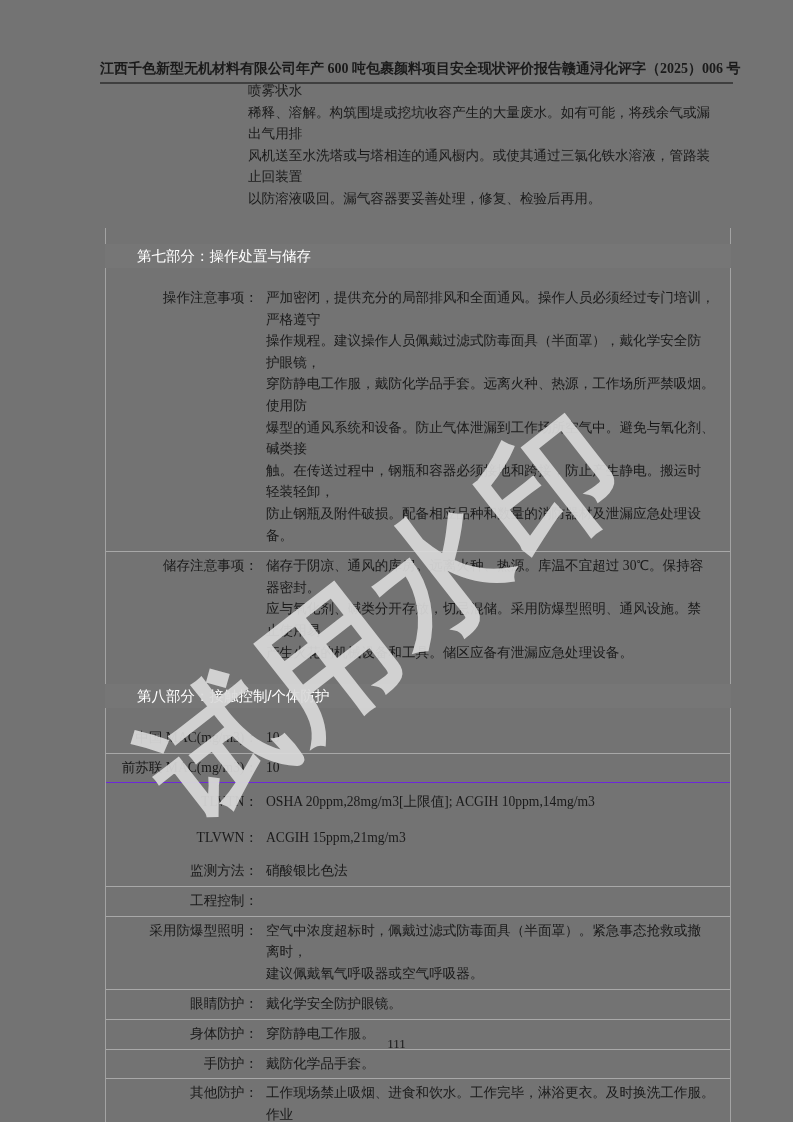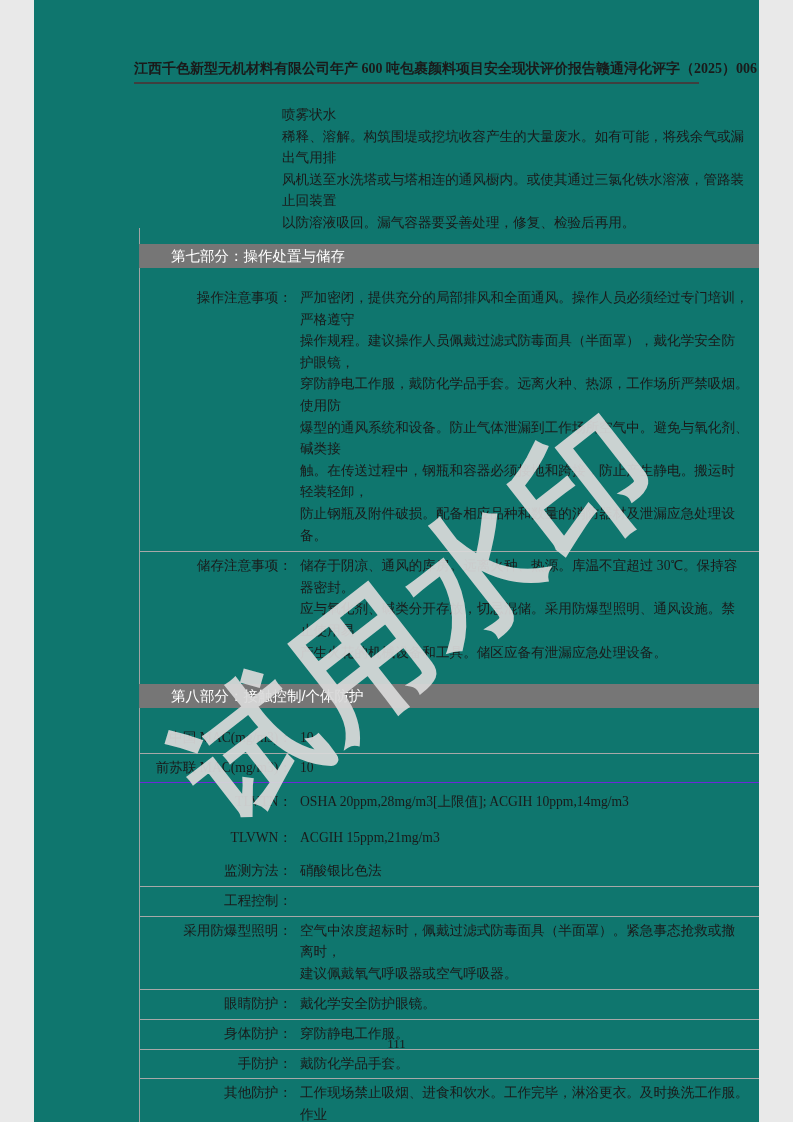--- a/index.html
+++ b/index.html
@@ -1,36 +1,36 @@
 <!DOCTYPE html>
 <html><head>
 <meta charset="utf-8">
 <style>
   html,body{margin:0;padding:0;background:#e9e9e9;}
   .page{
     position:relative;
-    width:725px;height:1122px;
+    width:793px;height:1122px;
     margin:0 auto;
-    background:#0f766e;
+    background:#737373;
     font-family:"Liberation Serif", serif;
     color:#1a1a1a;
     overflow:hidden;
   }
   
   .hdr{
     position:absolute;left:100px;right:60px;top:60px;
     display:flex;justify-content:space-between;align-items:flex-end;
     font-weight:bold;font-size:14px;
     border-bottom:2px solid #3f3f3f;
     padding-bottom:4px;
     white-space:nowrap;
   }
   
   .intro{
-    position:absolute;left:248px;top:104px;width:486px;
+    position:absolute;left:248px;top:80px;width:486px;
     font-size:13.6px;line-height:21.6px;
     white-space:pre-line;
   }
   
   .tbl{
     position:absolute;left:105px;top:228px;width:626px;
     border-left:1px solid #a3a3a3;
     border-right:1px solid #a3a3a3;
     border-bottom:1px solid #a3a3a3;
     font-size:13.6px;line-height:21.6px;

